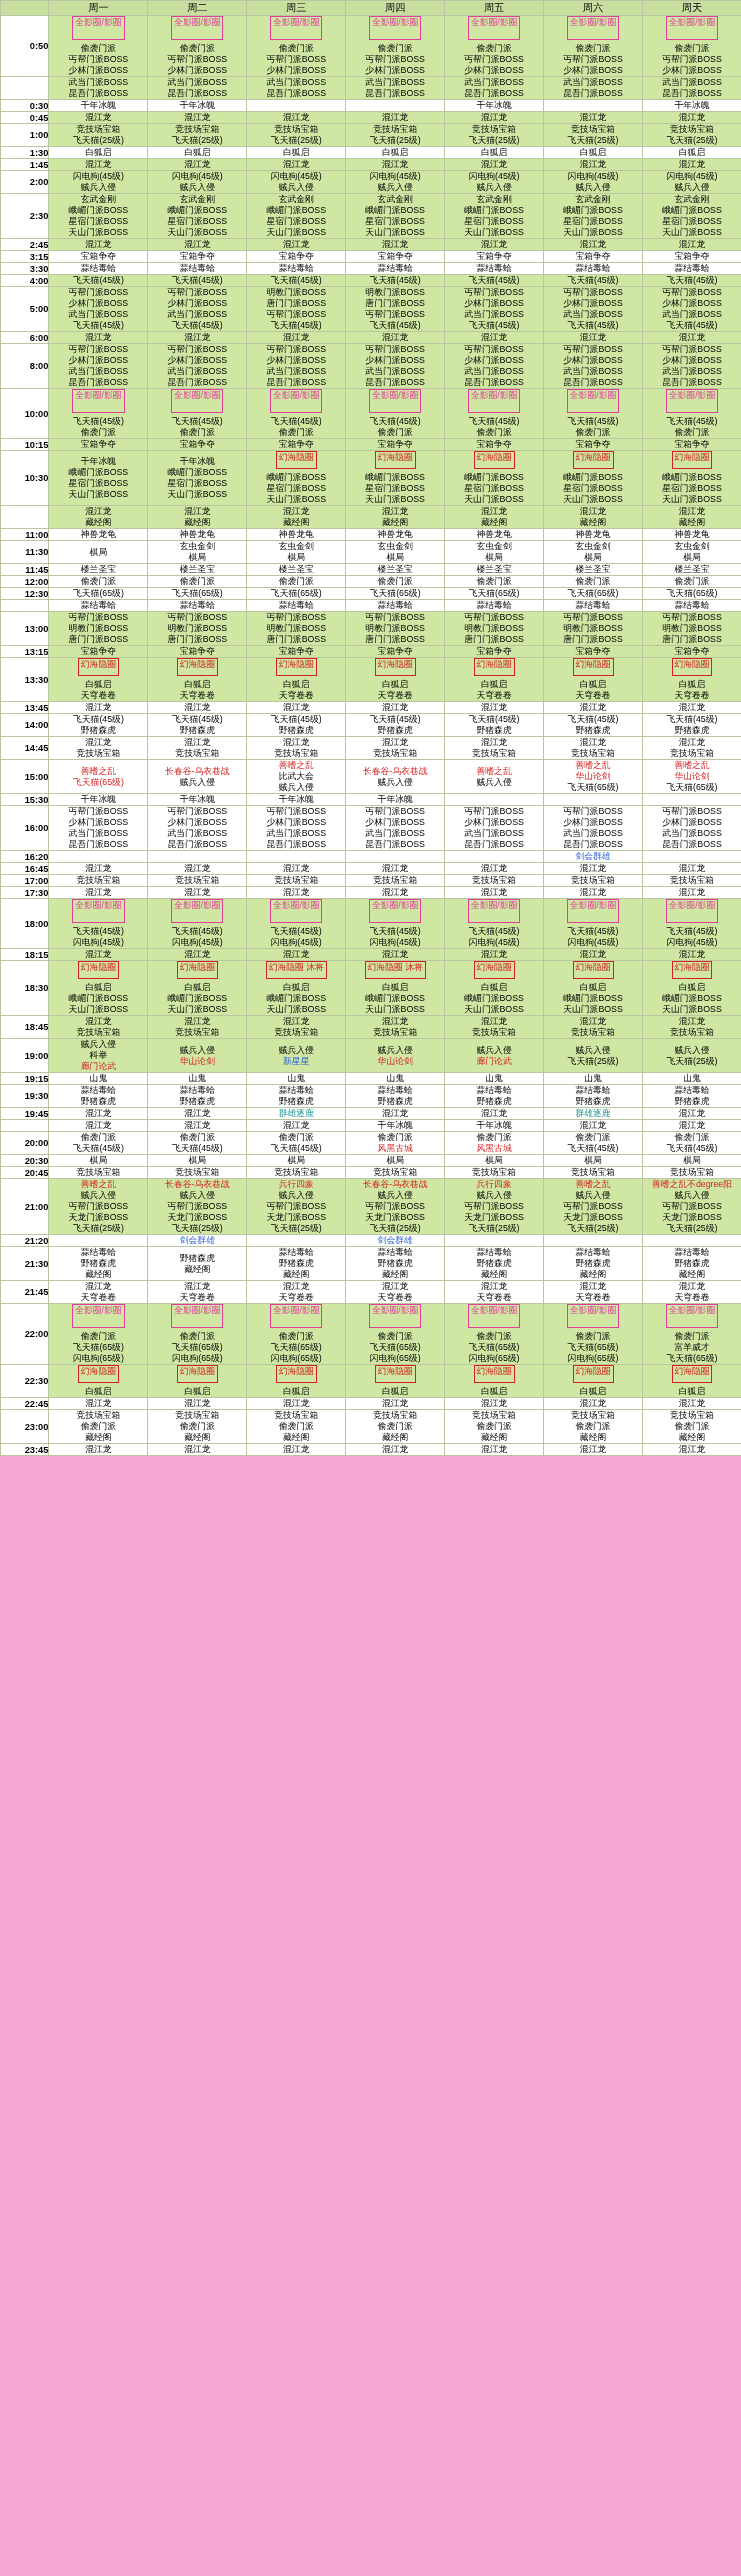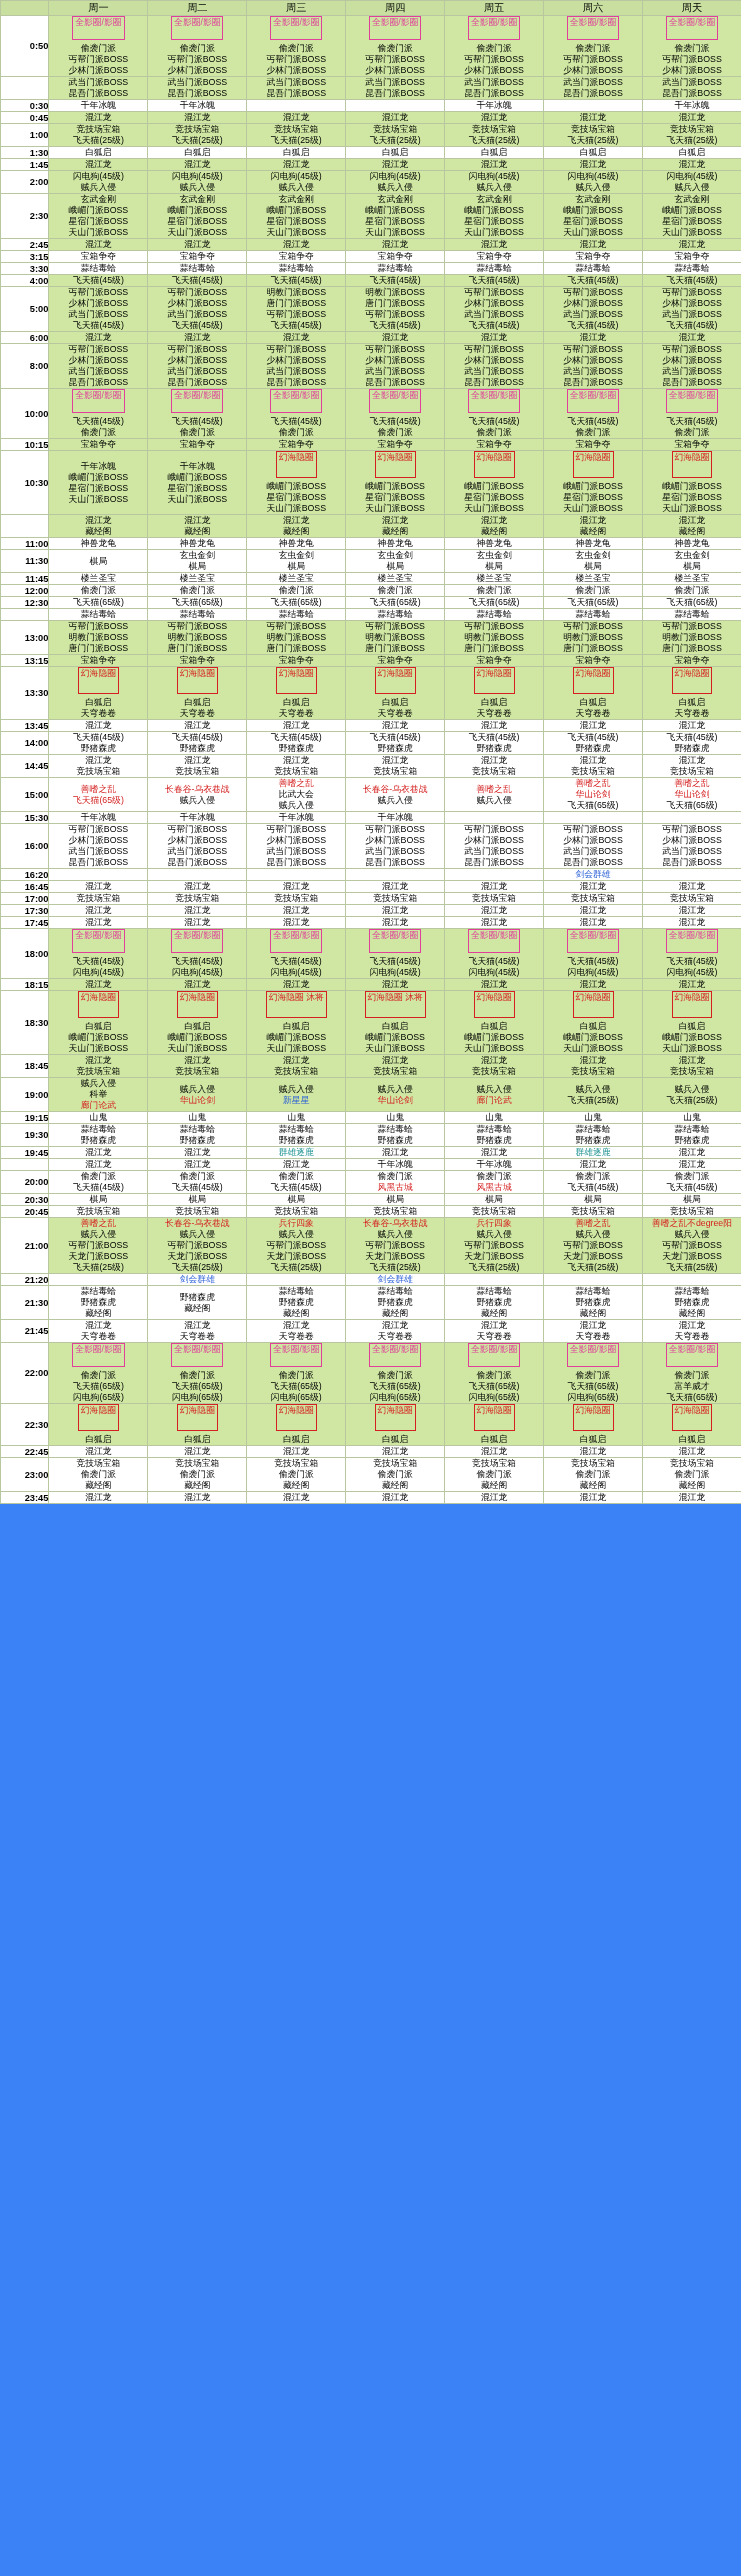--- a/index.html
+++ b/index.html
@@ -5,21 +5,21 @@
   * { box-sizing: border-box; }
   html, body {
     margin: 0; padding: 0;
     background: #ffffff;
     font-family: "Liberation Sans", sans-serif;
   }
   #page {
     width: 742px;
     min-height: 2576px;
     position: relative;
-    background: #3b82f6;
+    background: #f9a8d4;
   }
   table.schedule {
     border-collapse: collapse;
     width: 742px;
     table-layout: fixed;
   }
   table.schedule col.timecol { width: 48px; }
   table.schedule col.daycol { width: 98px; }
 
   table.schedule th, table.schedule td {
@@ -66,21 +66,21 @@
   }
   .ev.red { color: #d52020; }
   .ev.blue { color: #2a5fd6; }
   .ev.teal { color: #1a9090; }
   .ev.box {
     border: 0.9px solid #d52020;
     color: #d52020;
     display: inline-block;
     padding: 0 1.9px;
     line-height: 10.2px;
-    height: 27px;
+    height: 18px;
   }
   .ev.boxpink {
     border: 0.9px solid #e0409a;
     color: #e0409a;
     display: inline-block;
     padding: 0 1.9px;
     line-height: 10.2px;
     height: 24px;
   }
 </style>
@@ -1152,44 +1152,20 @@
             <span class="ev">混江龙</span>
           </td>
           <td class="cell white">
             <span class="ev">混江龙</span>
           </td>
           <td class="cell white">
             <span class="ev">混江龙</span>
           </td>
         </tr>
         <tr>
-          <td class="time">17:45</td>
-          <td class="cell white">
-            <span class="ev">混江龙</span>
-          </td>
-          <td class="cell white">
-            <span class="ev">混江龙</span>
-          </td>
-          <td class="cell white">
-            <span class="ev">混江龙</span>
-          </td>
-          <td class="cell white">
-            <span class="ev">混江龙</span>
-          </td>
-          <td class="cell white">
-            <span class="ev">混江龙</span>
-          </td>
-          <td class="cell white">
-            <span class="ev">混江龙</span>
-          </td>
-          <td class="cell white">
-            <span class="ev">混江龙</span>
-          </td>
-        </tr>
-        <tr>
           <td class="time">18:00</td>
           <td class="cell green"><span class="ev boxpink">全影圈/影圈</span><span class="ev">飞天猫(45级)</span><span class="ev">闪电狗(45级)</span></td>
           <td class="cell green"><span class="ev boxpink">全影圈/影圈</span><span class="ev">飞天猫(45级)</span><span class="ev">闪电狗(45级)</span></td>
           <td class="cell green"><span class="ev boxpink">全影圈/影圈</span><span class="ev">飞天猫(45级)</span><span class="ev">闪电狗(45级)</span></td>
           <td class="cell green"><span class="ev boxpink">全影圈/影圈</span><span class="ev">飞天猫(45级)</span><span class="ev">闪电狗(45级)</span></td>
           <td class="cell green"><span class="ev boxpink">全影圈/影圈</span><span class="ev">飞天猫(45级)</span><span class="ev">闪电狗(45级)</span></td>
           <td class="cell green"><span class="ev boxpink">全影圈/影圈</span><span class="ev">飞天猫(45级)</span><span class="ev">闪电狗(45级)</span></td>
           <td class="cell green"><span class="ev boxpink">全影圈/影圈</span><span class="ev">飞天猫(45级)</span><span class="ev">闪电狗(45级)</span></td>
         </tr>
         <tr>

